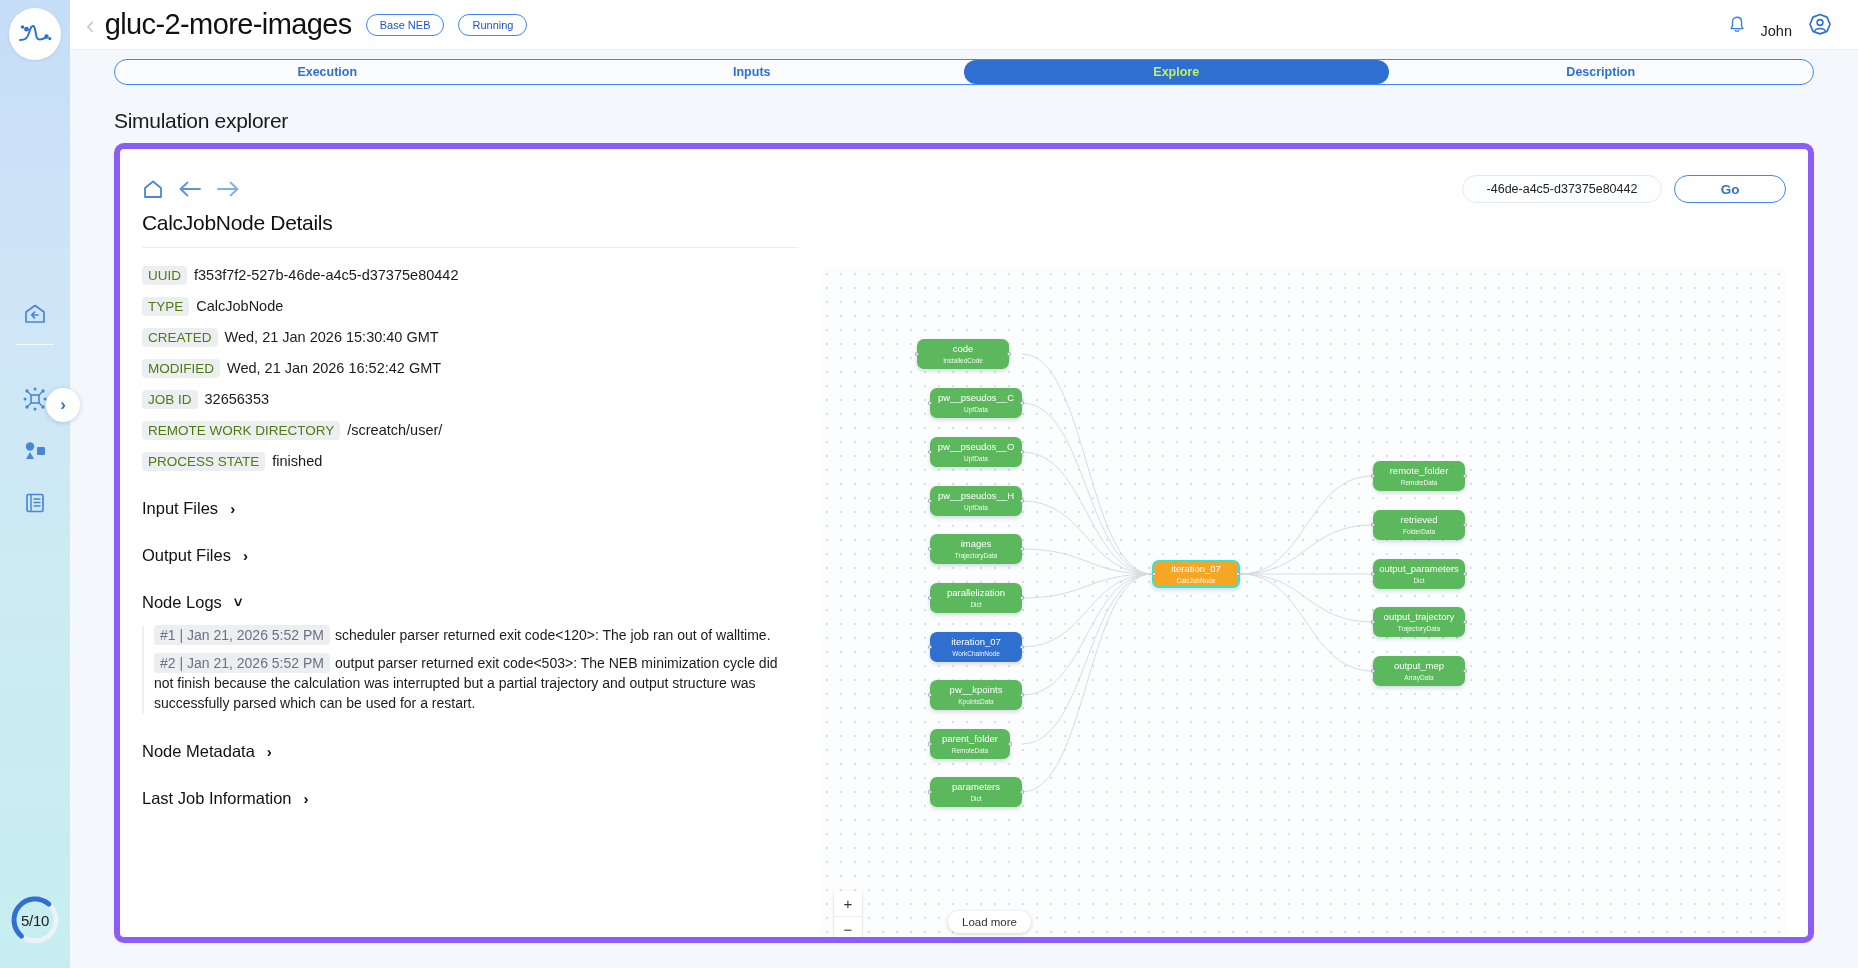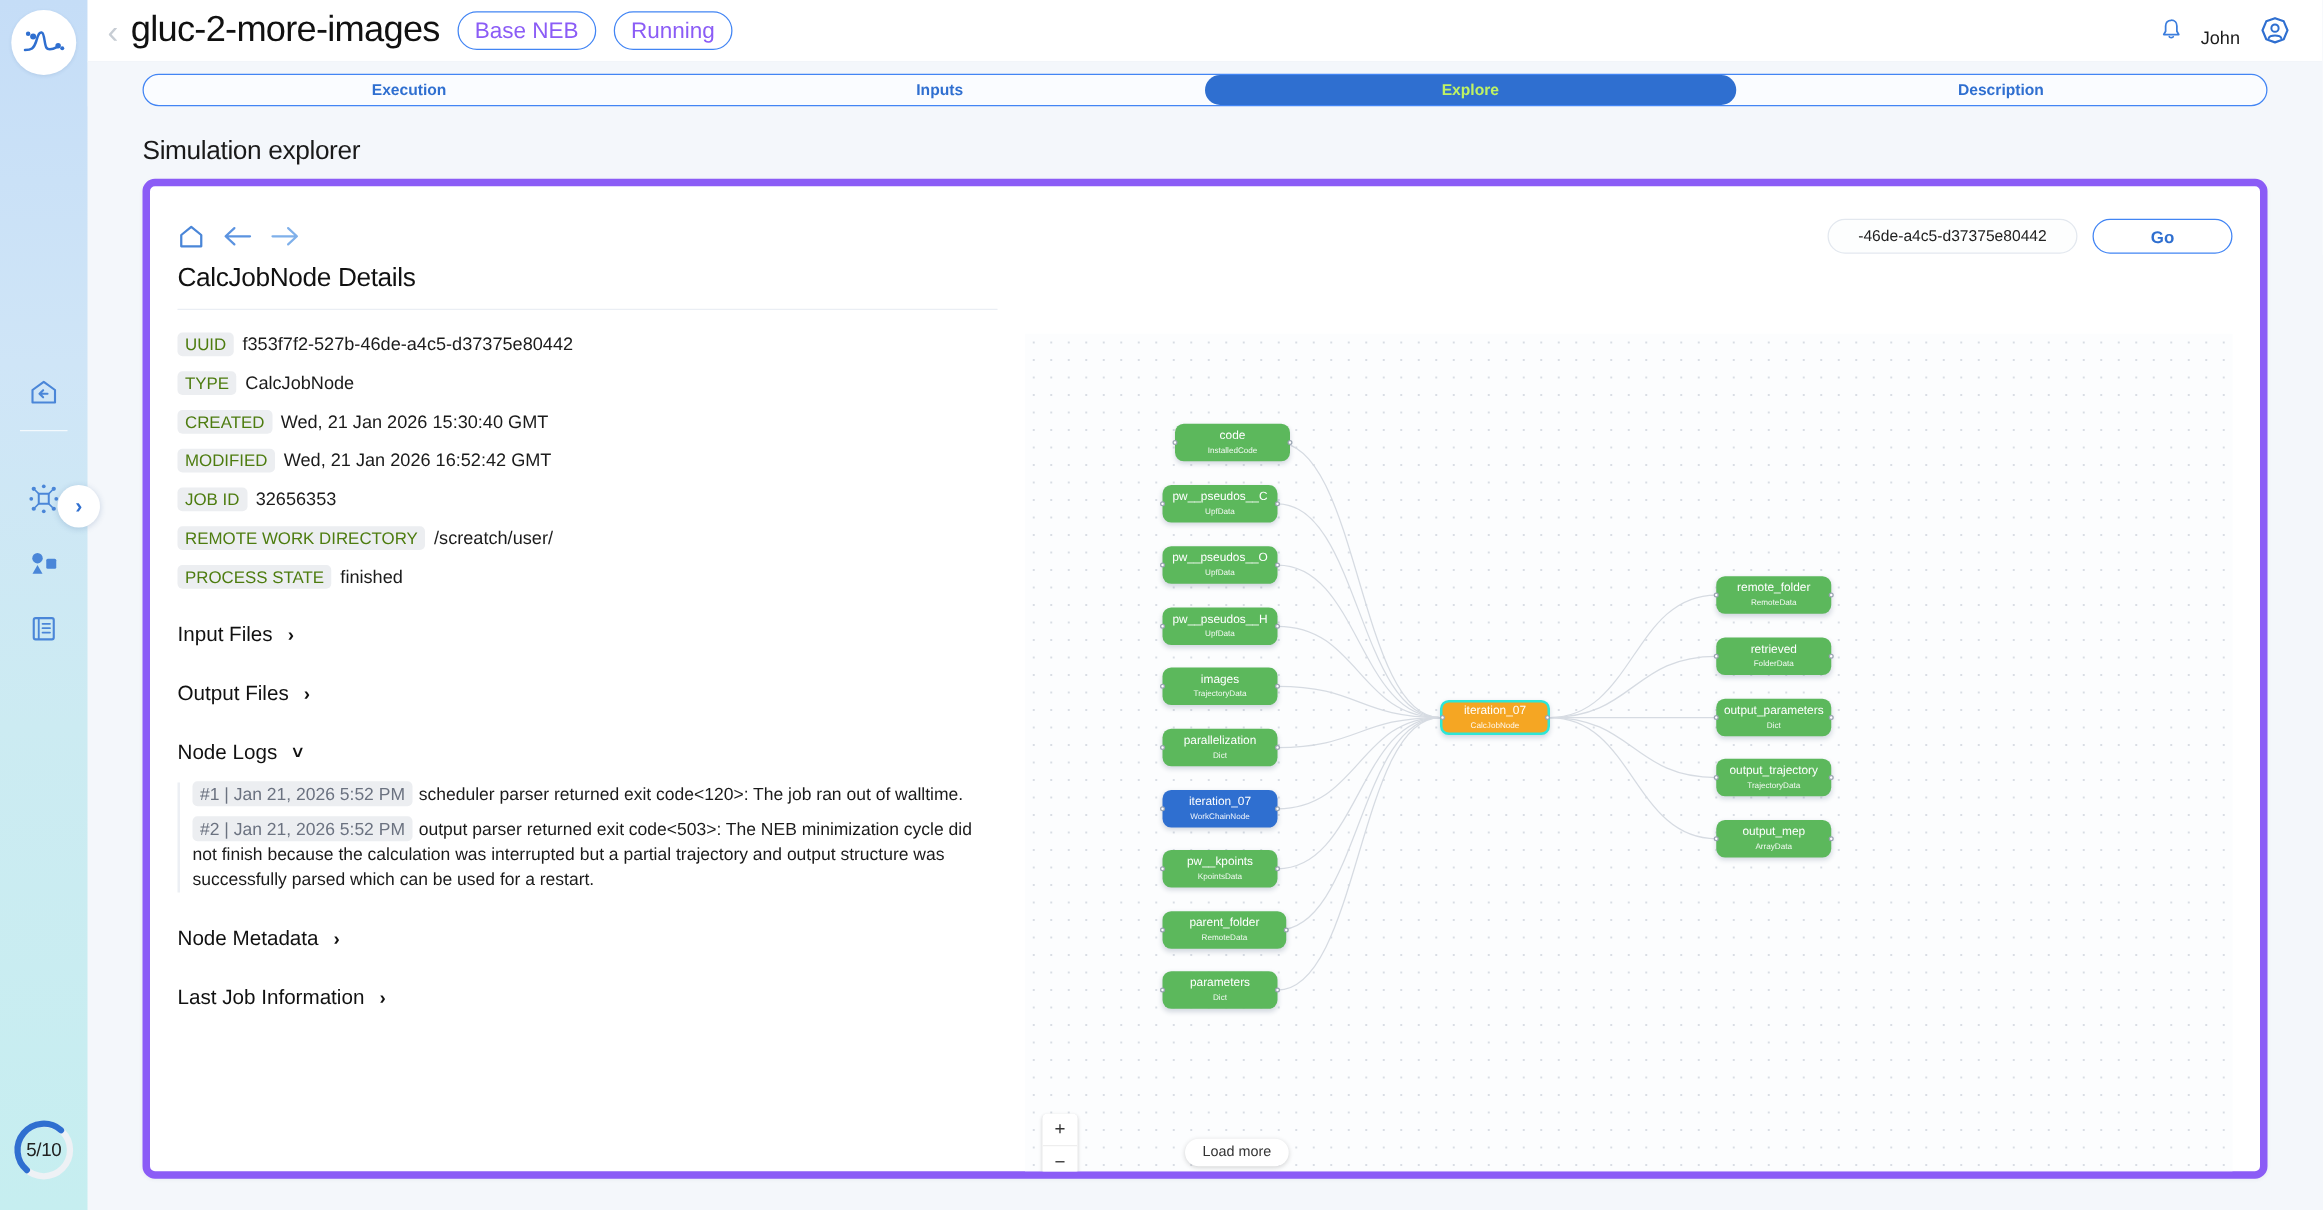--- a/index.html
+++ b/index.html
@@ -52,22 +52,22 @@
     height: 50px; background: #ffffff;
     display: flex; align-items: center; padding: 0 24px 0 16px;
     border-bottom: 1px solid #eef2f7;
   }
   .back-chevron {
     color: #c7cdd4; font-size: 26px; line-height: 1; margin-right: 10px;
     cursor: pointer; font-weight: 300;
   }
   .page-title { font-size: 29px; color: #111; letter-spacing: -.6px; font-weight: 400; }
   .pill {
-    border: 1.5px solid #4285f4; color: #8b5cf6; border-radius: 20px;
-    font-size: 18px; padding: 4px 13px; margin-left: 14px; background: #fff;
+    border: 1.5px solid #4285f4; color: #1d4ed8; border-radius: 20px;
+    font-size: 11px; padding: 4px 13px; margin-left: 14px; background: #fff;
     white-space: nowrap; cursor: pointer;
   }
   .topbar-right { margin-left: auto; display: flex; align-items: flex-end; gap: 14px; }
   .bell { color: #3b7ddd; cursor: pointer; }
   .user-name { font-size: 14.5px; color: #1c1c1c; }
   .avatar { color: #2f6fd0; cursor: pointer; display: flex; }
 
   
   .tabs-outer { padding: 9px 44px 0 44px; background: #f4f7fb; }
   .tabs {
@@ -397,21 +397,21 @@
                 <path d="M202,428 C267,428 267,307 332,307" fill="none" stroke="#d6dbe2" stroke-width="1"></path>
                 <path d="M202,477 C267,477 267,307 332,307" fill="none" stroke="#d6dbe2" stroke-width="1"></path>
                 <path d="M202,525 C267,525 267,307 332,307" fill="none" stroke="#d6dbe2" stroke-width="1"></path>
                 <path d="M420,307 C486.5,307 486.5,209 553,209" fill="none" stroke="#d6dbe2" stroke-width="1"></path>
                 <path d="M420,307 C486.5,307 486.5,258 553,258" fill="none" stroke="#d6dbe2" stroke-width="1"></path>
                 <path d="M420,307 C486.5,307 486.5,307 553,307" fill="none" stroke="#d6dbe2" stroke-width="1"></path>
                 <path d="M420,307 C486.5,307 486.5,355 553,355" fill="none" stroke="#d6dbe2" stroke-width="1"></path>
                 <path d="M420,307 C486.5,307 486.5,404 553,404" fill="none" stroke="#d6dbe2" stroke-width="1"></path>
               </svg>
             <div id="nodes-layer">
-                <div class="gnode" style="left: 120px; top: 72px; width: 92px; height: 30px; background: rgb(92, 184, 92);">
+                <div class="gnode" style="left: 97px; top: 72px; width: 92px; height: 30px; background: rgb(92, 184, 92);">
                   <div class="t1">code</div>
                   <div class="t2">InstalledCode</div>
                   <span class="dot-l"></span>
                   <span class="dot-r"></span>
                 </div>
                 <div class="gnode" style="left: 110px; top: 121px; width: 92px; height: 30px; background: rgb(92, 184, 92);">
                   <div class="t1">pw__pseudos__C</div>
                   <div class="t2">UpfData</div>
                   <span class="dot-l"></span>
                   <span class="dot-r"></span>
@@ -445,21 +445,21 @@
                   <div class="t2">WorkChainNode</div>
                   <span class="dot-l"></span>
                   <span class="dot-r"></span>
                 </div>
                 <div class="gnode" style="left: 110px; top: 413px; width: 92px; height: 30px; background: rgb(92, 184, 92);">
                   <div class="t1">pw__kpoints</div>
                   <div class="t2">KpointsData</div>
                   <span class="dot-l"></span>
                   <span class="dot-r"></span>
                 </div>
-                <div class="gnode" style="left: 110px; top: 462px; width: 99px; height: 30px; background: rgb(92, 184, 92);">
+                <div class="gnode" style="left: 110px; top: 462px; width: 80px; height: 30px; background: rgb(92, 184, 92);">
                   <div class="t1">parent_folder</div>
                   <div class="t2">RemoteData</div>
                   <span class="dot-l"></span>
                   <span class="dot-r"></span>
                 </div>
                 <div class="gnode" style="left: 110px; top: 510px; width: 92px; height: 30px; background: rgb(92, 184, 92);">
                   <div class="t1">parameters</div>
                   <div class="t2">Dict</div>
                   <span class="dot-l"></span>
                   <span class="dot-r"></span>

